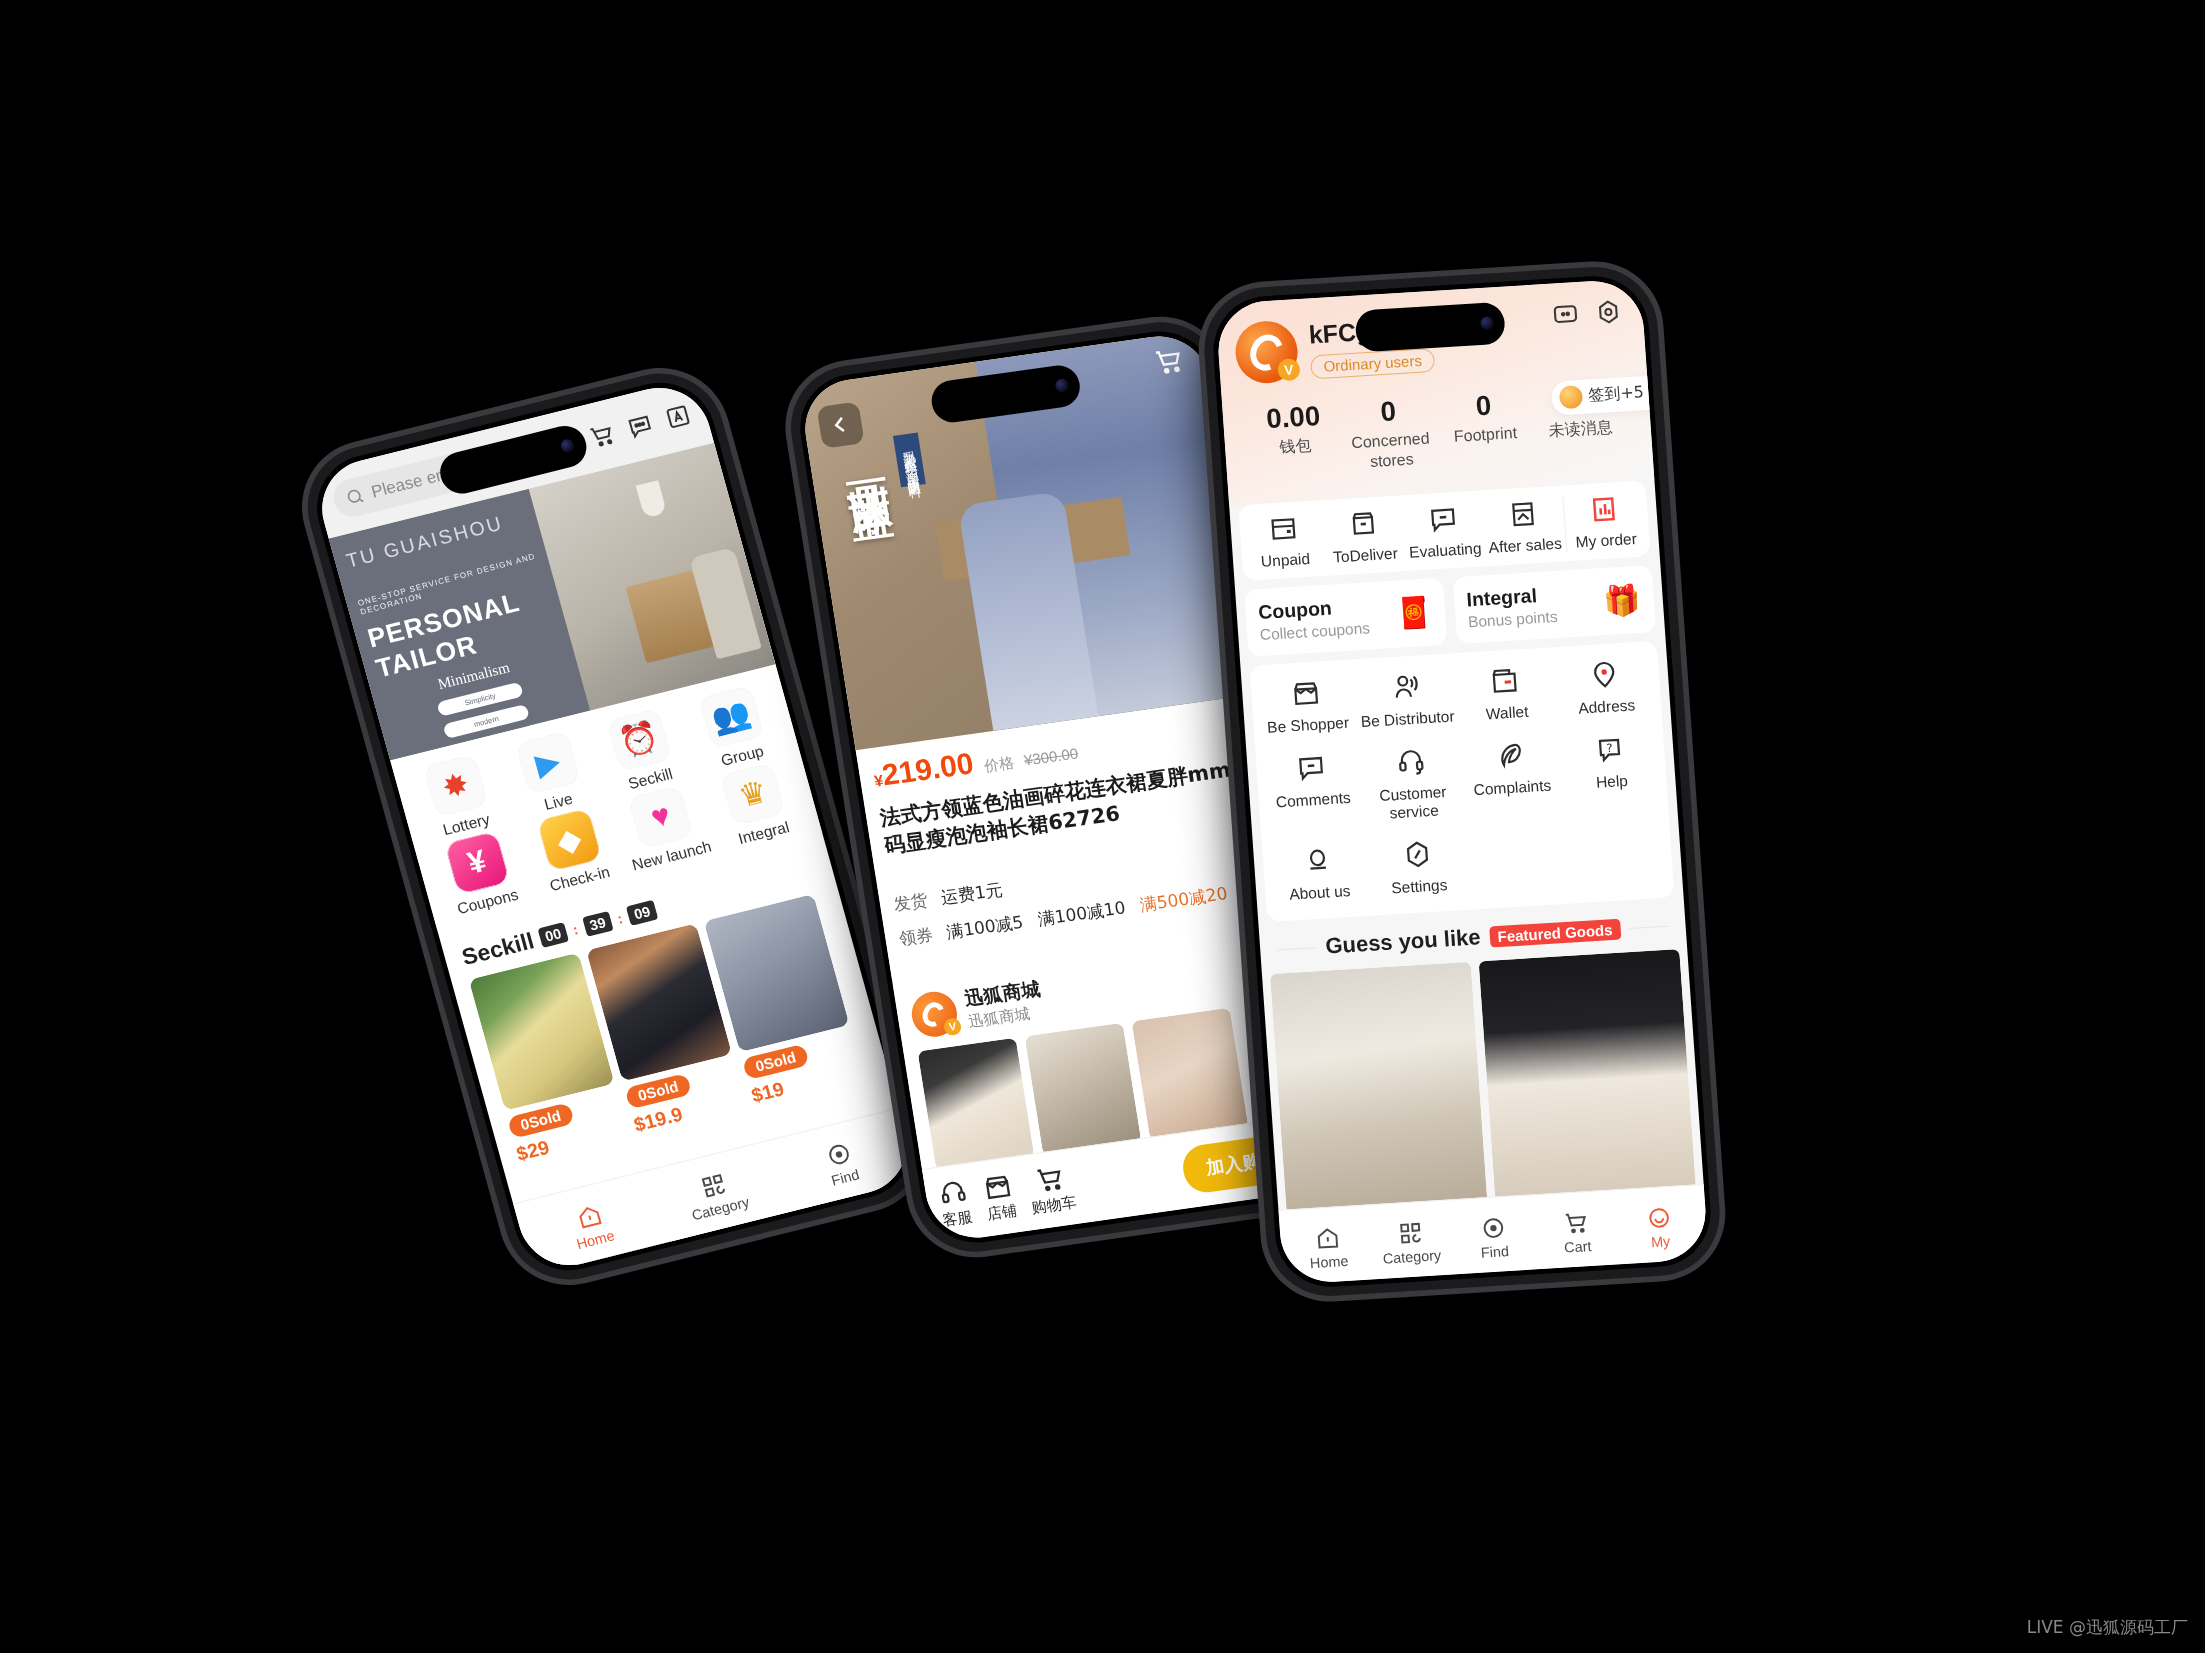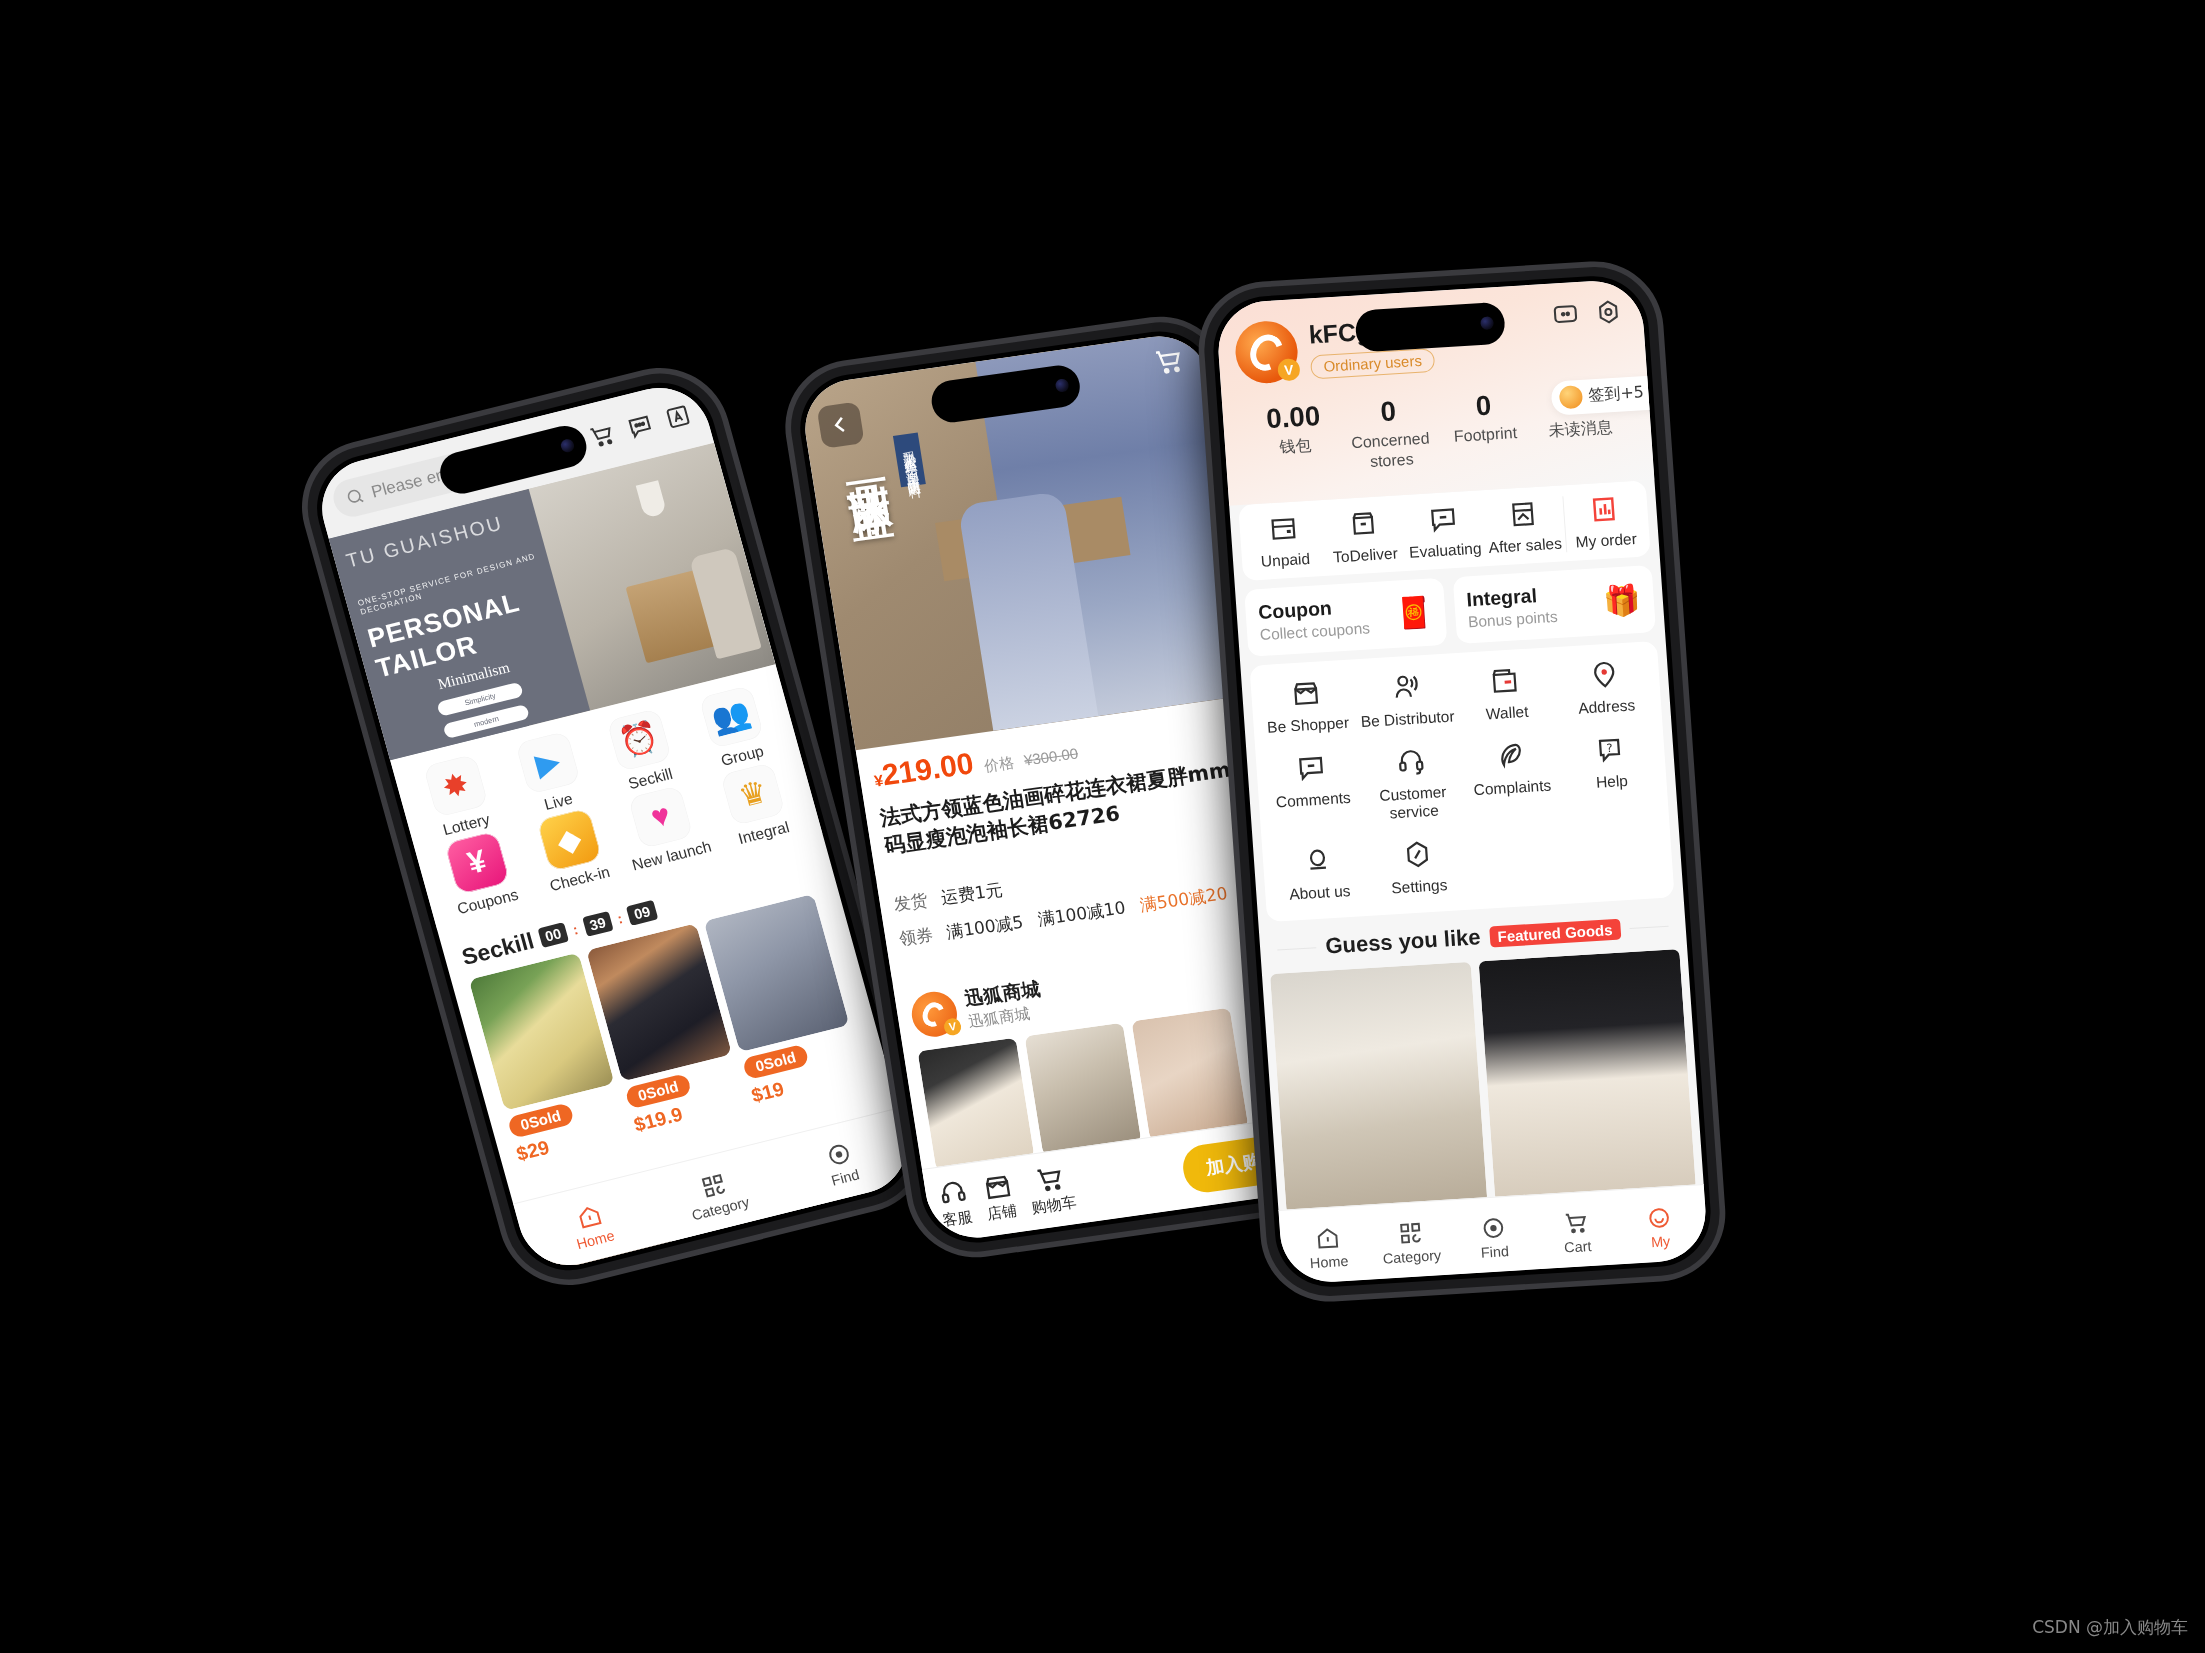--- a/index.html
+++ b/index.html
@@ -796,14 +796,14 @@
               <path d="M8.5 12.5a3.5 3.5 0 0 0 7 0"></path>
             </svg>
           <span>My</span>
         </div>
       </div>
 
     </div>
   </div>
 </div>
 
-<div class="watermark">CSDN @加入购物车</div>
+<div class="watermark">LIVE @迅狐源码工厂</div>
 
 
 </body></html>

